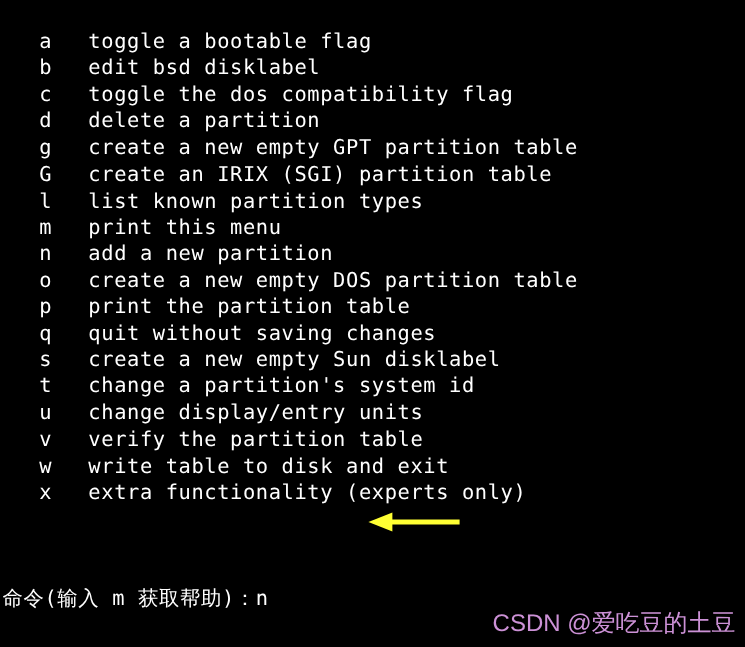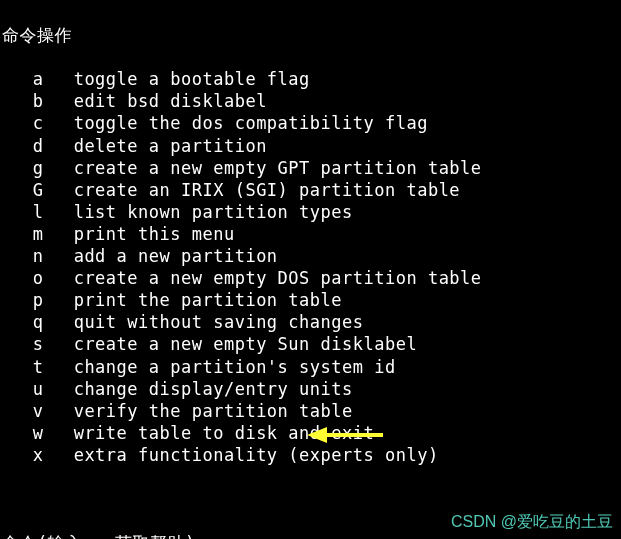--- a/index.html
+++ b/index.html
@@ -26,31 +26,30 @@
   .gap { display: inline-block; width: 3ch; }
   .arrow-wrap {
     position: absolute;
     left: 305px;
     top: 424px;
   }
   .watermark {
     position: absolute;
     right: 8px;
     bottom: 6px;
-    color: #5eead4;
+    color: #f0abfc;
     font-family: "Microsoft YaHei", "PingFang SC", sans-serif;
-    font-size: 16px;
+    font-size: 20px;
     opacity: 0.85;
   }
 </style>
 </head>
 <body>
 
 <div class="screen">
-<div class="line">命令操作</div>
 <div id="cmd-list"><div class="line"><span class="indent">   </span><span class="key">a</span><span class="gap">   </span><span>toggle a bootable flag</span></div><div class="line"><span class="indent">   </span><span class="key">b</span><span class="gap">   </span><span>edit bsd disklabel</span></div><div class="line"><span class="indent">   </span><span class="key">c</span><span class="gap">   </span><span>toggle the dos compatibility flag</span></div><div class="line"><span class="indent">   </span><span class="key">d</span><span class="gap">   </span><span>delete a partition</span></div><div class="line"><span class="indent">   </span><span class="key">g</span><span class="gap">   </span><span>create a new empty GPT partition table</span></div><div class="line"><span class="indent">   </span><span class="key">G</span><span class="gap">   </span><span>create an IRIX (SGI) partition table</span></div><div class="line"><span class="indent">   </span><span class="key">l</span><span class="gap">   </span><span>list known partition types</span></div><div class="line"><span class="indent">   </span><span class="key">m</span><span class="gap">   </span><span>print this menu</span></div><div class="line"><span class="indent">   </span><span class="key">n</span><span class="gap">   </span><span>add a new partition</span></div><div class="line"><span class="indent">   </span><span class="key">o</span><span class="gap">   </span><span>create a new empty DOS partition table</span></div><div class="line"><span class="indent">   </span><span class="key">p</span><span class="gap">   </span><span>print the partition table</span></div><div class="line"><span class="indent">   </span><span class="key">q</span><span class="gap">   </span><span>quit without saving changes</span></div><div class="line"><span class="indent">   </span><span class="key">s</span><span class="gap">   </span><span>create a new empty Sun disklabel</span></div><div class="line"><span class="indent">   </span><span class="key">t</span><span class="gap">   </span><span>change a partition's system id</span></div><div class="line"><span class="indent">   </span><span class="key">u</span><span class="gap">   </span><span>change display/entry units</span></div><div class="line"><span class="indent">   </span><span class="key">v</span><span class="gap">   </span><span>verify the partition table</span></div><div class="line"><span class="indent">   </span><span class="key">w</span><span class="gap">   </span><span>write table to disk and exit</span></div><div class="line"><span class="indent">   </span><span class="key">x</span><span class="gap">   </span><span>extra functionality (experts only)</span></div></div>
 <div class="line"> </div>
 <div class="line"><span>命令(输入 m 获取帮助)：</span><span>n</span></div>
 
 
 
 </div>
 
 <div class="arrow-wrap">
   <svg width="80" height="22" viewBox="0 0 80 22">

